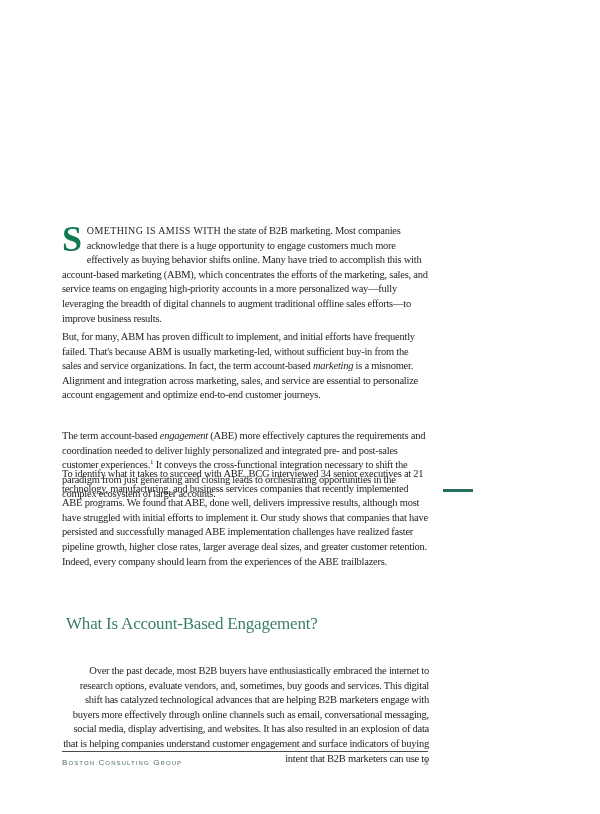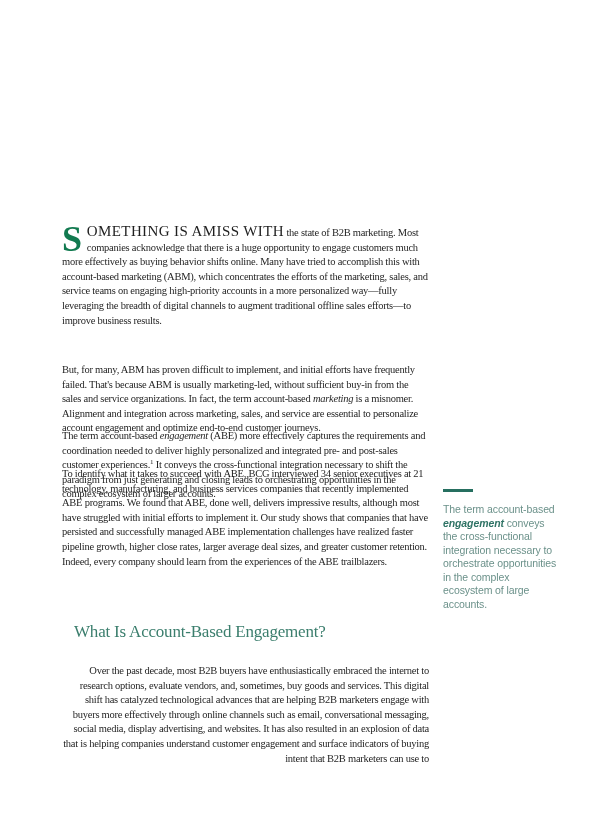--- a/index.html
+++ b/index.html
@@ -16,49 +16,49 @@
     position:absolute;
     left:62px;width:367px;
     font-size:10.5px;
     line-height:14.6px;
     letter-spacing:-0.25px;
     color:#1f1f1f;
     text-align:left;
     margin:0;
   }
   .p1{top:224px;}
-  .p2{top:330px;margin-top:33px;}
+  .p2{top:330px;}
   .p3{top:429px;}
   .p4{top:467px;}
   .p5{top:664px;text-align:right;}
   .dropcap{
     float:left;
     font-size:36px;
     line-height:27px;
     height:28px;
     font-weight:bold;
     color:#127a50;
     margin:2px 5px 0 0;
   }
   .lead-caps{
-    font-size:15px;
+    font-size:10px;
     letter-spacing:0.4px;
     text-align:center;
   }
   .italic{font-style:italic;}
   sup{font-size:7px;line-height:0;vertical-align:super;}
   
   .section-heading{
     position:absolute;
     left:62px;top:610px;width:400px;
     font-size:17px;
     font-weight:normal;
     letter-spacing:-0.2px;
     color:#3b7e6d;
-    margin:12px;
+    margin:4px;
   }
   
   .callout{
     position:absolute;
     left:443px;top:489px;width:116px;
     font-family:"Liberation Sans", sans-serif;
     font-size:10.5px;
     line-height:13.5px;
     letter-spacing:-0.1px;
     color:#6b918a;
@@ -113,17 +113,23 @@
   <p class="body-par p3"><span>The term account-based </span><span class="italic">engagement</span><span> (ABE) more effectively captures the requirements and coordination needed to deliver highly personalized and integrated pre- and post-sales customer experiences.</span><sup>1</sup><span> It conveys the cross-functional integration necessary to shift the paradigm from just generating and closing leads to orchestrating opportunities in the complex ecosystem of larger accounts.</span></p>
 
   <p class="body-par p4">To identify what it takes to succeed with ABE, BCG interviewed 34 senior executives at 21 technology, manufacturing, and business services companies that recently implemented ABE programs. We found that ABE, done well, delivers impressive results, although most have struggled with initial efforts to implement it. Our study shows that companies that have persisted and successfully managed ABE implementation challenges have realized faster pipeline growth, higher close rates, larger average deal sizes, and greater customer retention. Indeed, every company should learn from the experiences of the ABE trailblazers.</p>
 
   <h2 class="section-heading">What Is Account-Based Engagement?</h2>
 
   <p class="body-par p5">Over the past decade, most B2B buyers have enthusiastically embraced the internet to research options, evaluate vendors, and, sometimes, buy goods and services. This digital shift has catalyzed technological advances that are helping B2B marketers engage with buyers more effectively through online channels such as email, conversational messaging, social media, display advertising, and websites. It has also resulted in an explosion of data that is helping companies understand customer engagement and surface indicators of buying intent that B2B marketers can use to</p>
 
   <aside class="callout">
     <div class="callout-rule"></div>
-    <div class="callout-text"><span>The term account-based </span><span class="bold-italic">engagement</span><span> conveys the cross-functional integration necessary to orchestrate opportunities in the complex ecosystem of large accounts.</span></div>
   </aside>
 
+  <footer class="footer">
+    <div class="footer-rule"></div>
+    <div class="footer-row">
+      <span class="footer-brand">Boston Consulting Group</span>
+      <span class="page-number">3</span>
+    </div>
+  </footer>
 
 </div>
 
 </body></html>

